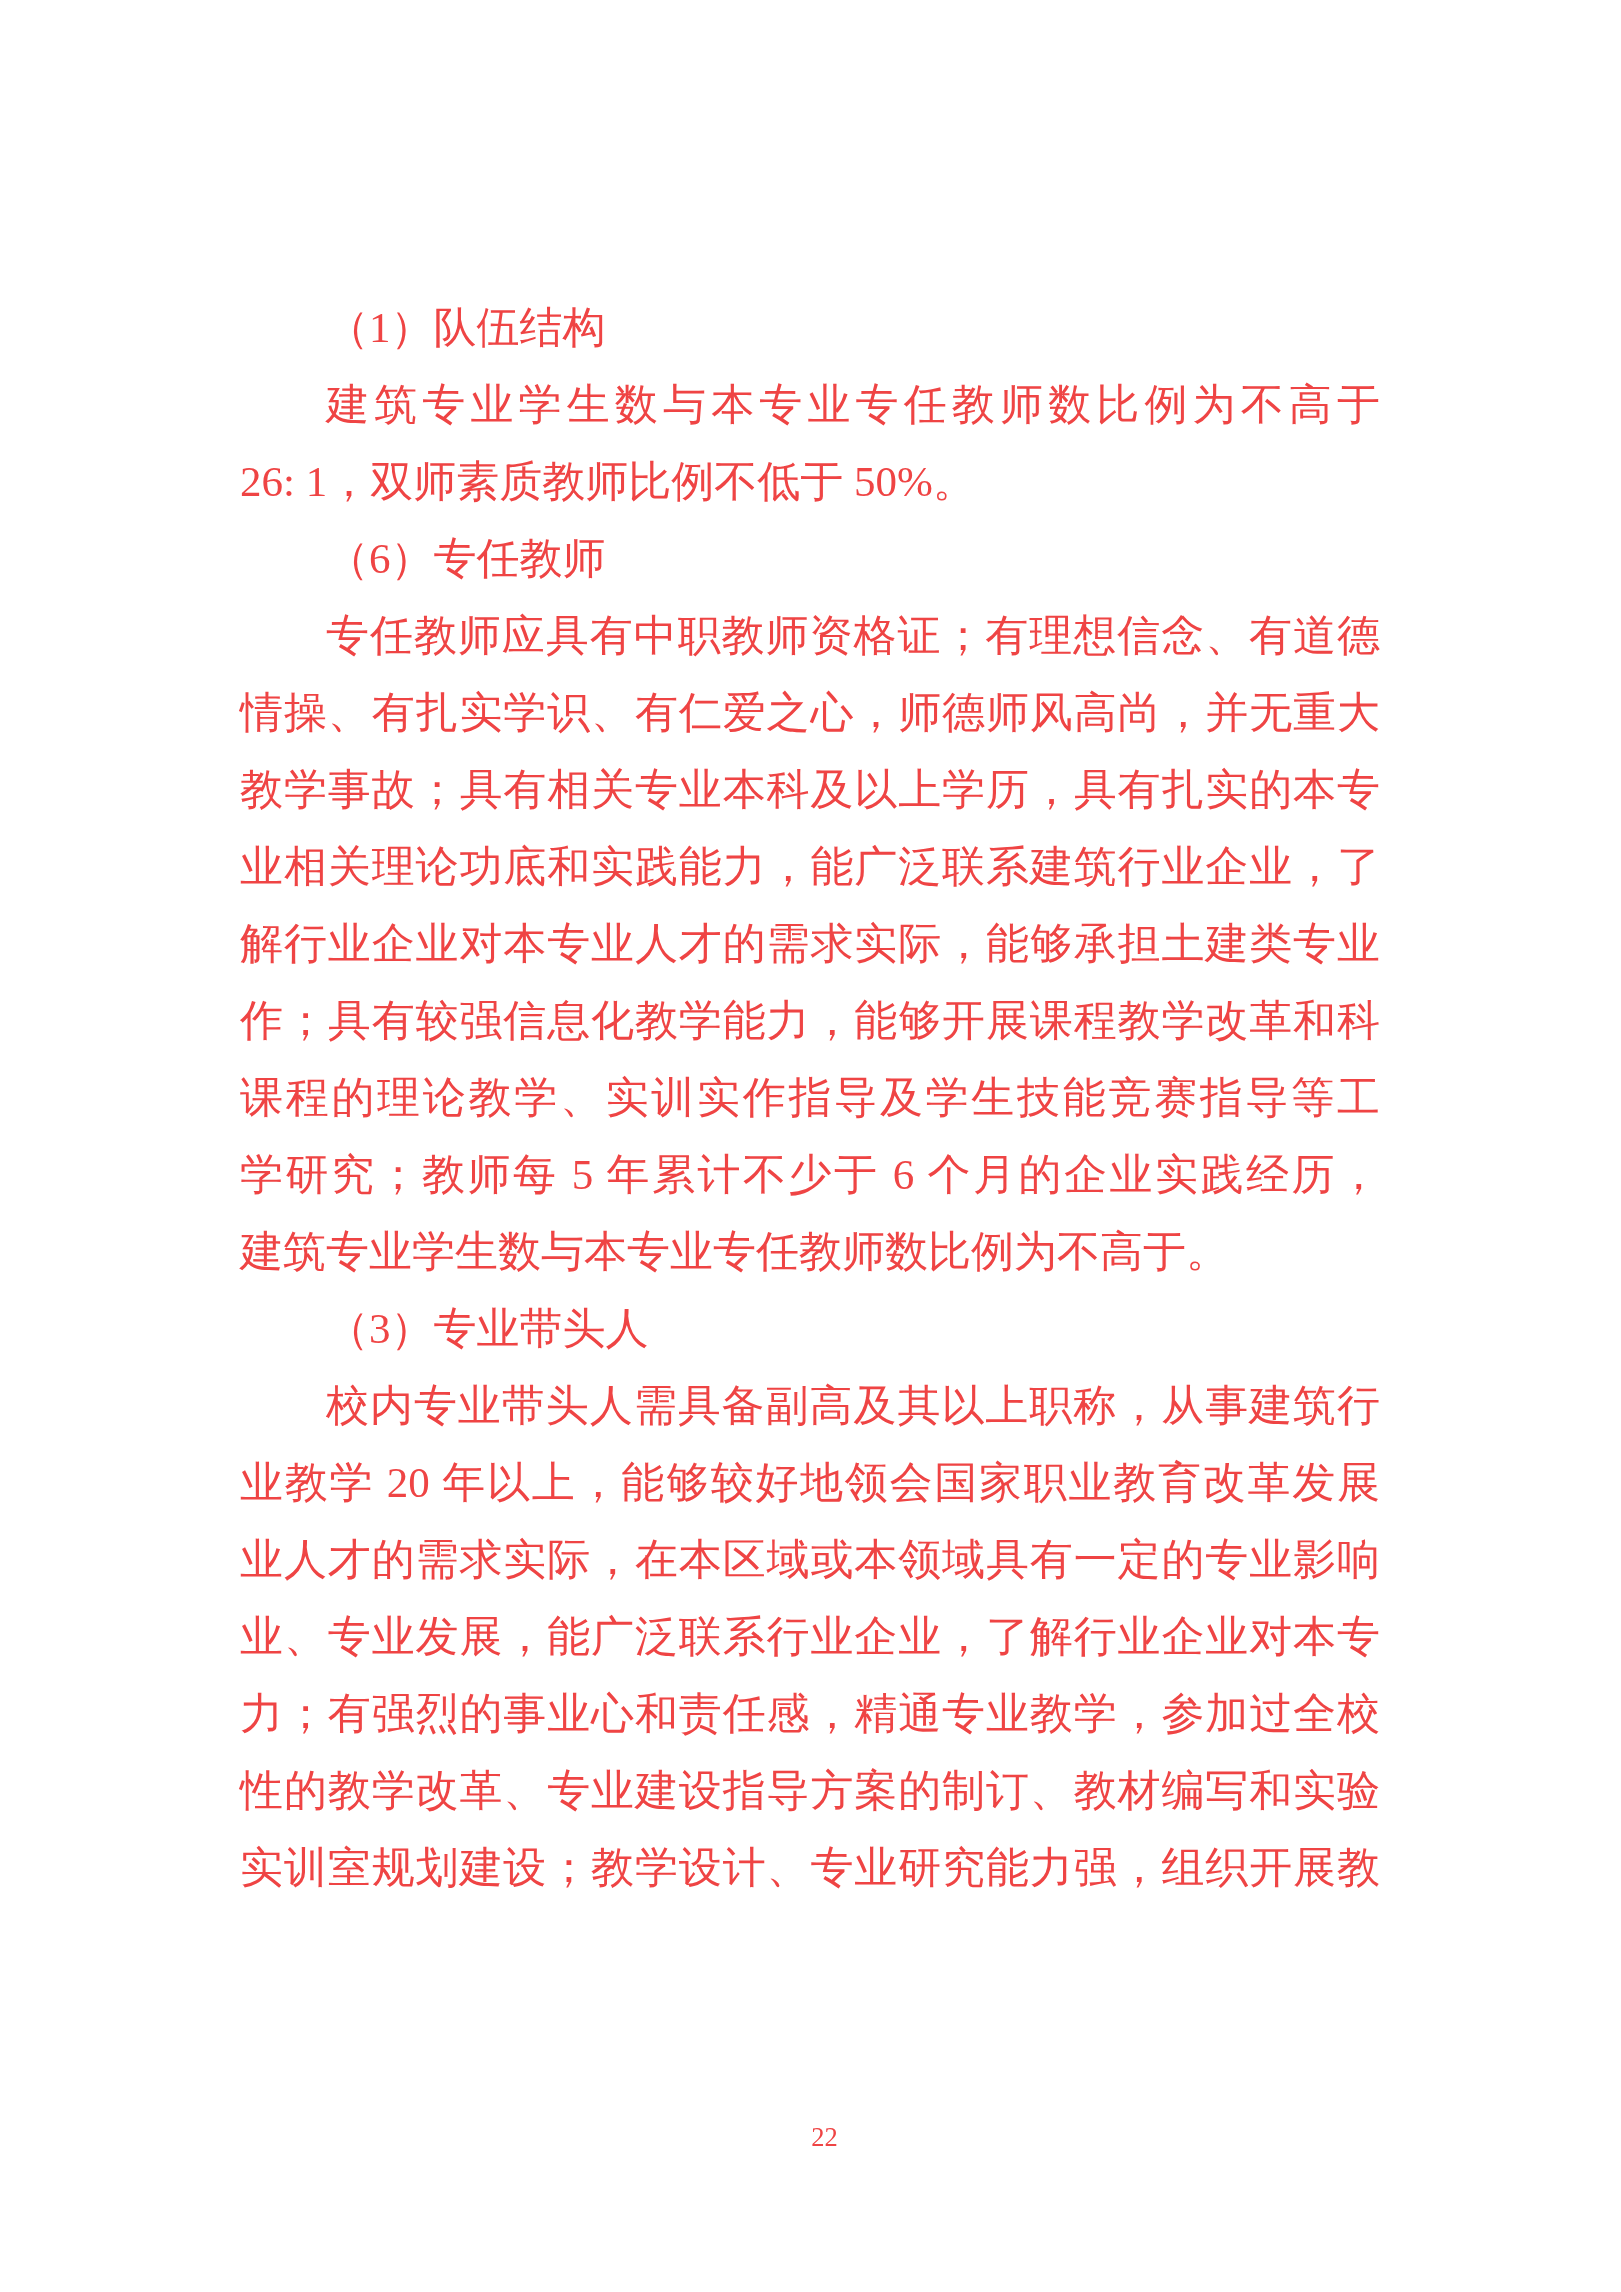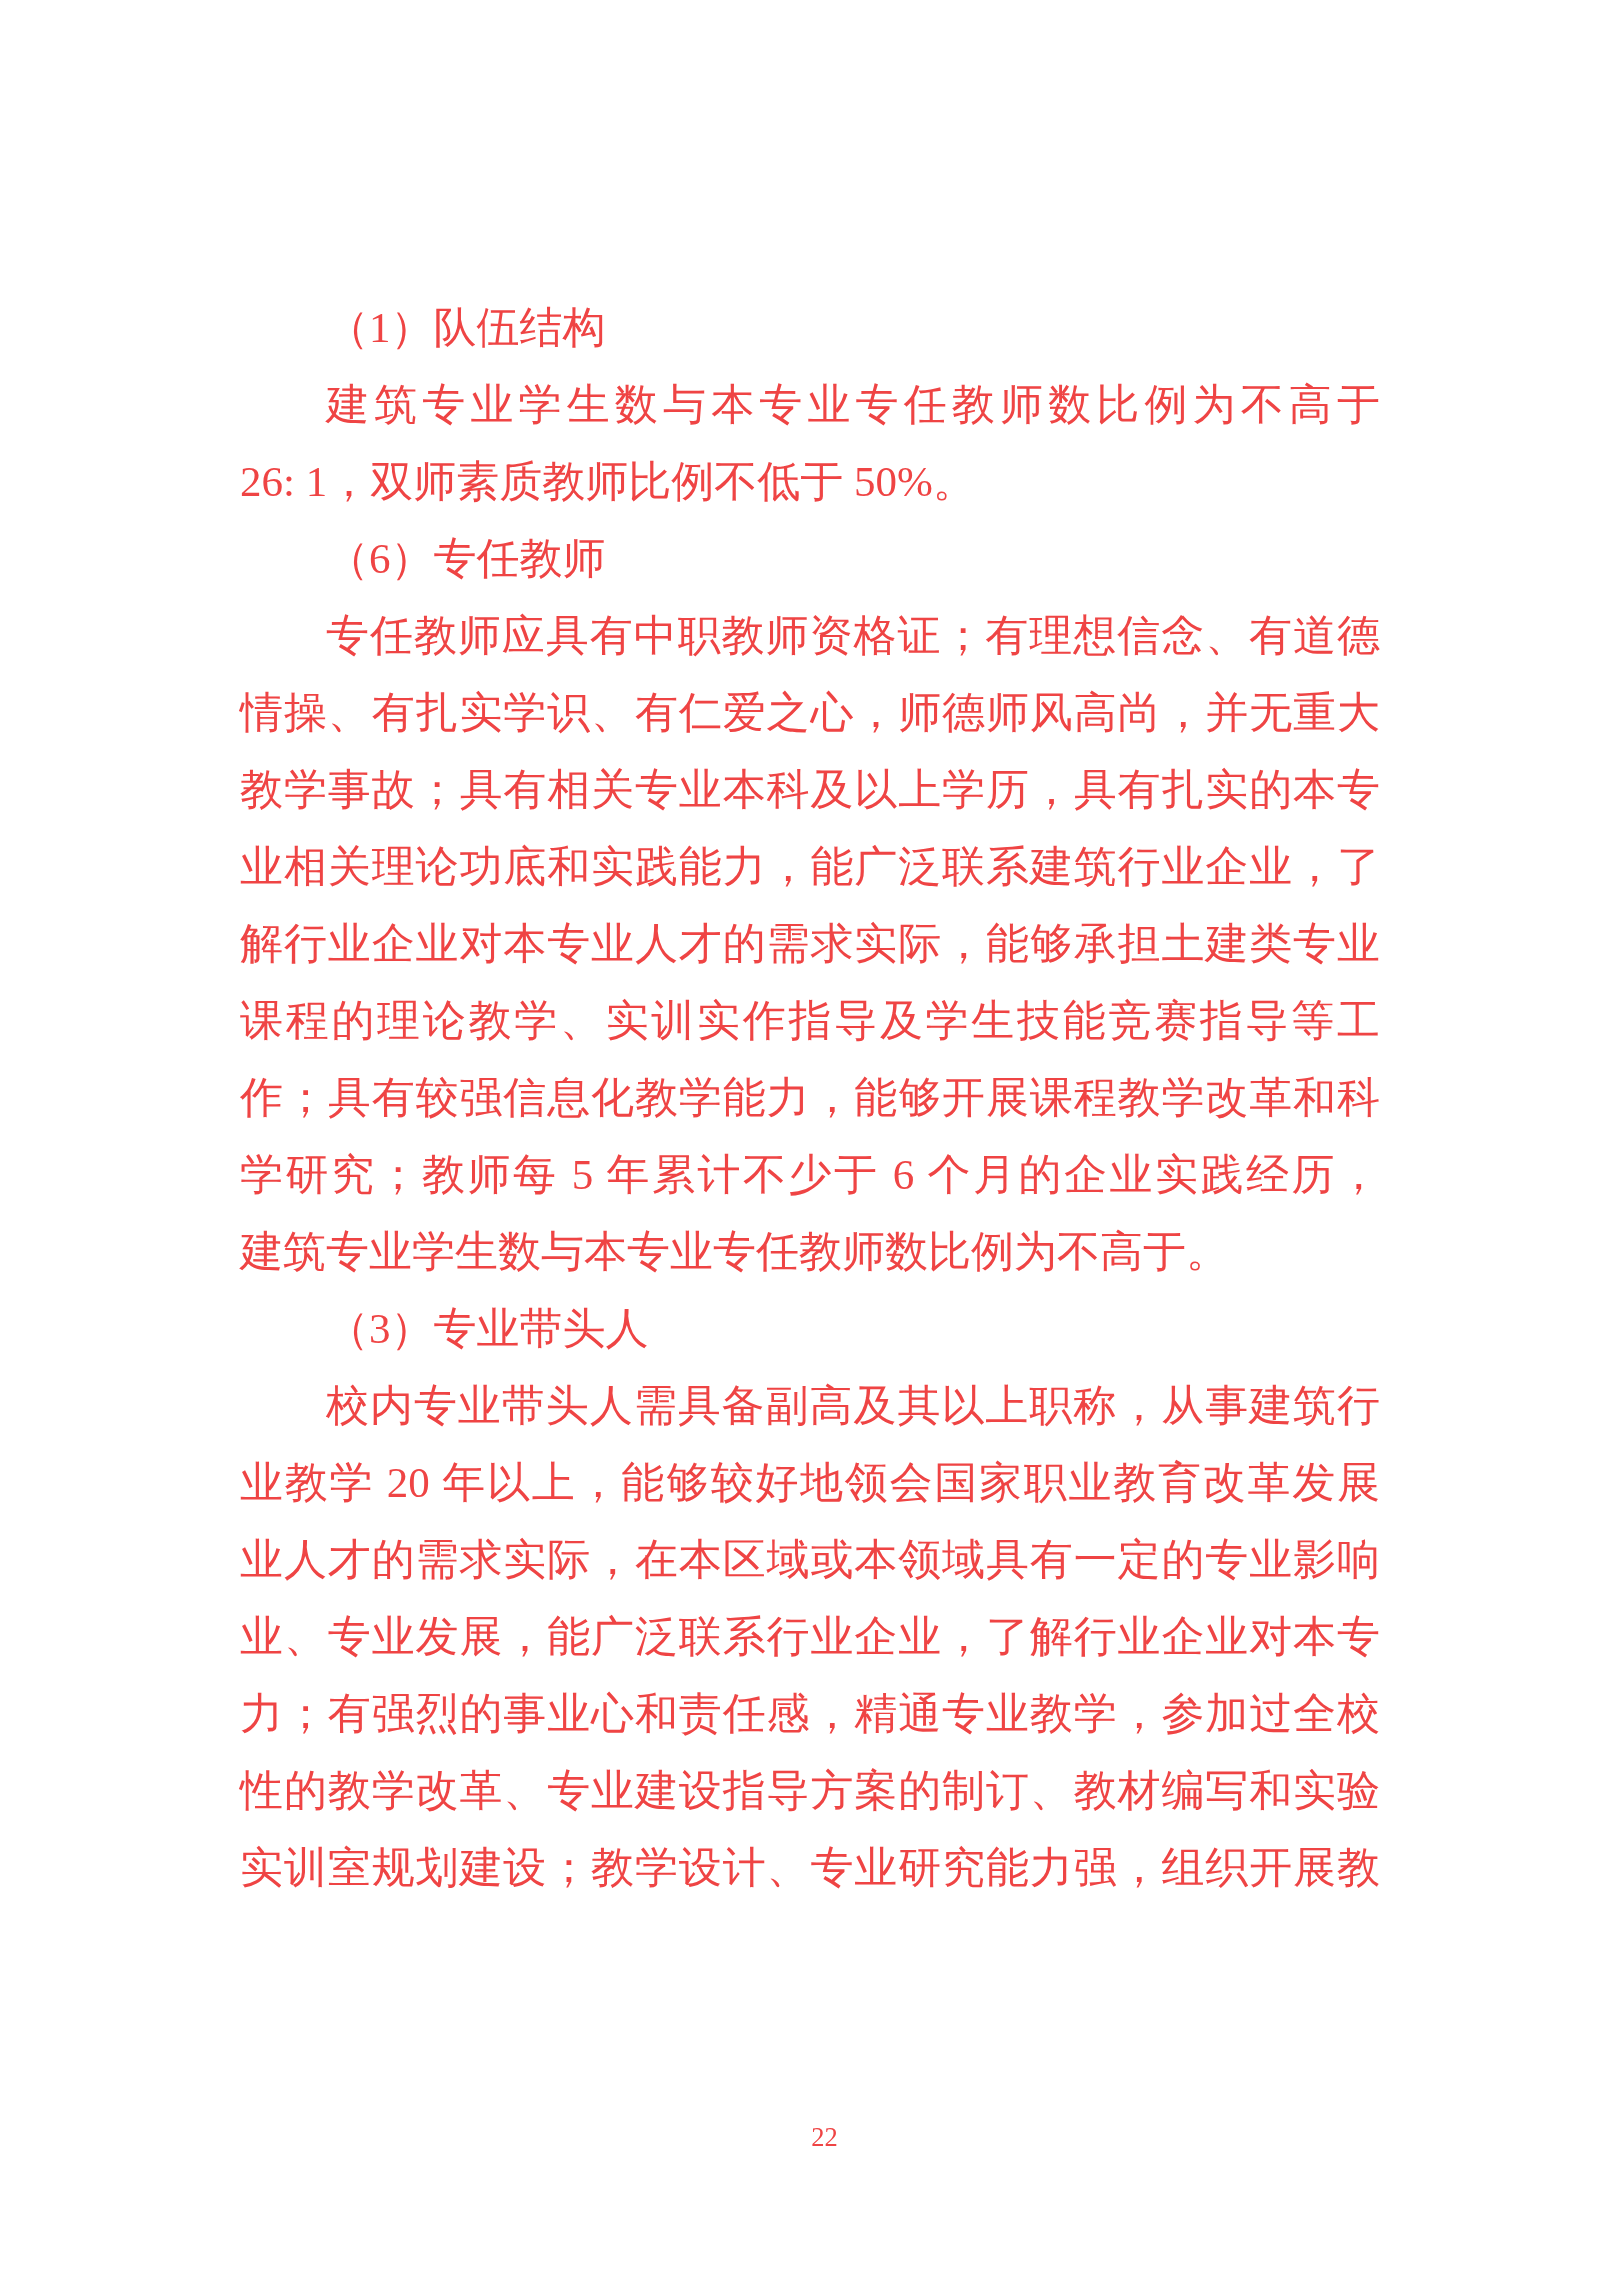--- a/index.html
+++ b/index.html
@@ -56,22 +56,22 @@
   <div class="text-block">
     <div class="line indent">（1）队伍结构</div>
     <div class="line justify indent">建筑专业学生数与本专业专任教师数比例为不高于</div>
     <div class="line">26: 1，双师素质教师比例不低于 50%。</div>
     <div class="line indent">（6）专任教师</div>
     <div class="line justify indent">专任教师应具有中职教师资格证；有理想信念、有道德</div>
     <div class="line justify">情操、有扎实学识、有仁爱之心，师德师风高尚，并无重大</div>
     <div class="line justify">教学事故；具有相关专业本科及以上学历，具有扎实的本专</div>
     <div class="line justify">业相关理论功底和实践能力，能广泛联系建筑行业企业，了</div>
     <div class="line justify">解行业企业对本专业人才的需求实际，能够承担土建类专业</div>
+    <div class="line justify">作；具有较强信息化教学能力，能够开展课程教学改革和科</div>
     <div class="line justify">课程的理论教学、实训实作指导及学生技能竞赛指导等工</div>
-    <div class="line justify">作；具有较强信息化教学能力，能够开展课程教学改革和科</div>
     <div class="line justify">学研究；教师每 5 年累计不少于 6 个月的企业实践经历，</div>
     <div class="line">建筑专业学生数与本专业专任教师数比例为不高于。</div>
     <div class="line indent">（3）专业带头人</div>
     <div class="line justify indent">校内专业带头人需具备副高及其以上职称，从事建筑行</div>
     <div class="line justify">业教学 20 年以上，能够较好地领会国家职业教育改革发展</div>
     <div class="line justify">业人才的需求实际，在本区域或本领域具有一定的专业影响</div>
     <div class="line justify">业、专业发展，能广泛联系行业企业，了解行业企业对本专</div>
     <div class="line justify">力；有强烈的事业心和责任感，精通专业教学，参加过全校</div>
     <div class="line justify">性的教学改革、专业建设指导方案的制订、教材编写和实验</div>
     <div class="line justify">实训室规划建设；教学设计、专业研究能力强，组织开展教</div>

